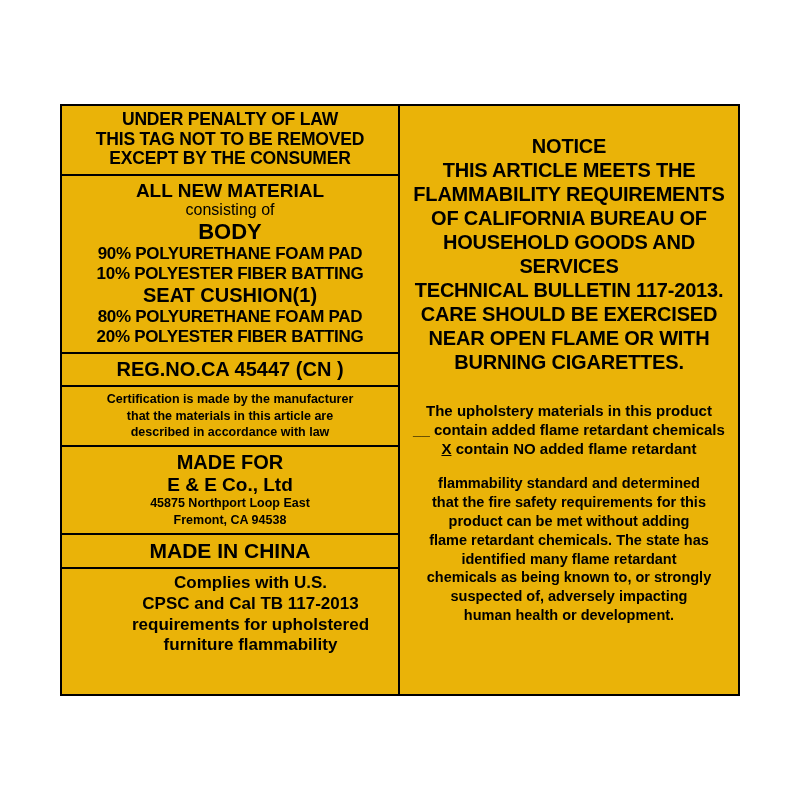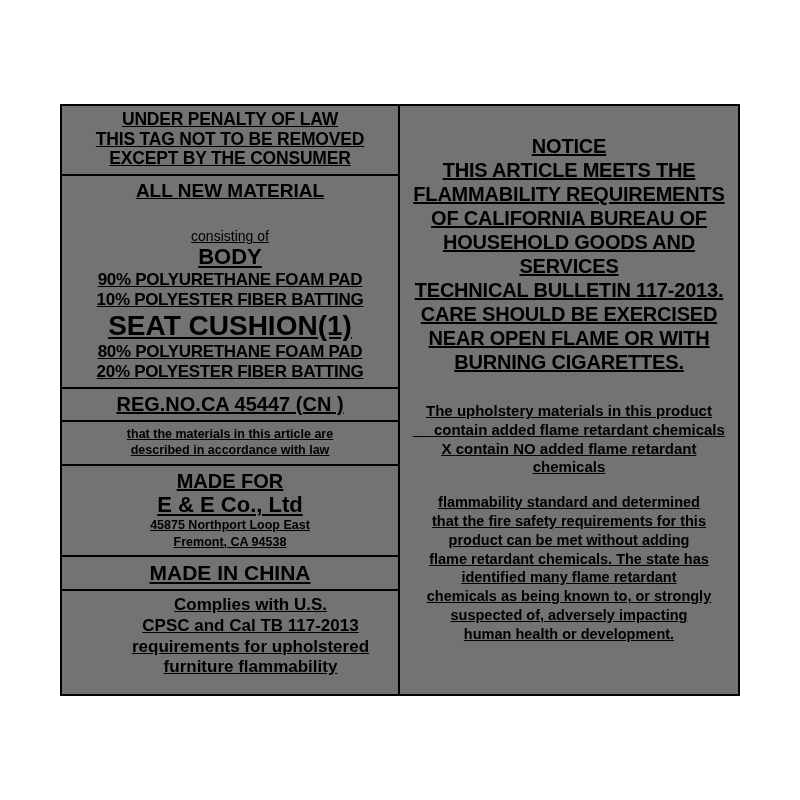--- a/index.html
+++ b/index.html
@@ -13,22 +13,21 @@
   }
   #tag {
     position: absolute;
     left: 60px;
     top: 104px;
     width: 680px;
     height: 592px;
     border: 2px solid #000;
     box-sizing: border-box;
     display: flex;
-    background: #737373;
-    text-decoration: underline;
+    background: #eab308;
   }
   .col {
     box-sizing: border-box;
     height: 100%;
   }
   .left {
     width: 50%;
     border-right: 2px solid #000;
     display: flex;
     flex-direction: column;
@@ -51,58 +50,57 @@
     font-weight: bold;
     line-height: 1.12;
     letter-spacing: -0.2px;
   }
   .l2 {
     font-size: 19px;
     font-weight: bold;
     line-height: 1.14;
   }
   .l2sm {
-    font-size: 14px;
+    font-size: 16px;
     font-weight: normal;
     line-height: 1.14;
-    margin-top: 28px;
   }
   .body-title {
     font-size: 22px;
     font-weight: bold;
     line-height: 1.12;
   }
   .pct {
     font-size: 17px;
     font-weight: bold;
     line-height: 1.18;
     letter-spacing: -0.3px;
   }
   .seat {
-    font-size: 28px;
+    font-size: 20px;
     font-weight: bold;
     line-height: 1.14;
   }
   .reg {
     font-size: 20px;
     font-weight: bold;
     line-height: 1.1;
   }
   .cert {
     font-size: 12.5px;
     font-weight: bold;
     line-height: 1.3;
   }
   .madefor {
     font-size: 20px;
     font-weight: bold;
     line-height: 1.14;
   }
   .company {
-    font-size: 22px;
+    font-size: 19px;
     font-weight: bold;
     line-height: 1.14;
   }
   .addr {
     font-size: 12.5px;
     font-weight: bold;
     line-height: 1.3;
   }
   .china {
     font-size: 21px;
@@ -166,20 +164,21 @@
       <div class="seat">SEAT CUSHION(1)</div>
       <div class="pct">80% POLYURETHANE FOAM PAD</div>
       <div class="pct">20% POLYESTER FIBER BATTING</div>
     </div>
 
     <div class="sect">
       <div class="reg">REG.NO.CA 45447 (CN )</div>
     </div>
 
     <div class="sect">
+      <div class="cert">Certification is made by the manufacturer</div>
       <div class="cert">that the materials in this article are</div>
       <div class="cert">described in accordance with law</div>
     </div>
 
     <div class="sect">
       <div class="madefor">MADE FOR</div>
       <div class="company">E &amp; E Co., Ltd</div>
       <div class="addr">45875 Northport Loop East</div>
       <div class="addr">Fremont, CA 94538</div>
     </div>
@@ -210,21 +209,20 @@
       <div class="notice">NEAR OPEN FLAME OR WITH</div>
       <div class="notice">BURNING CIGARETTES.</div>
     </div>
 
     <div class="rule"></div>
 
     <div class="check-block">
       <span class="check-line">The upholstery materials in this product</span>
       <span class="check-line nowrap"><span>__</span> <span>contain added flame retardant chemicals</span></span>
       <span class="check-line nowrap"><span style="text-decoration:underline">X</span> <span>contain NO added flame retardant</span></span>
-      <span class="check-line">chemicals</span>
     </div>
 
     <div class="state-block">
       <div>flammability standard and determined</div>
       <div>that the fire safety requirements for this</div>
       <div>product can be met without adding</div>
       <div>flame retardant chemicals. The state has</div>
       <div>identified many flame retardant</div>
       <div>chemicals as being known to, or strongly</div>
       <div>suspected of, adversely impacting</div>

